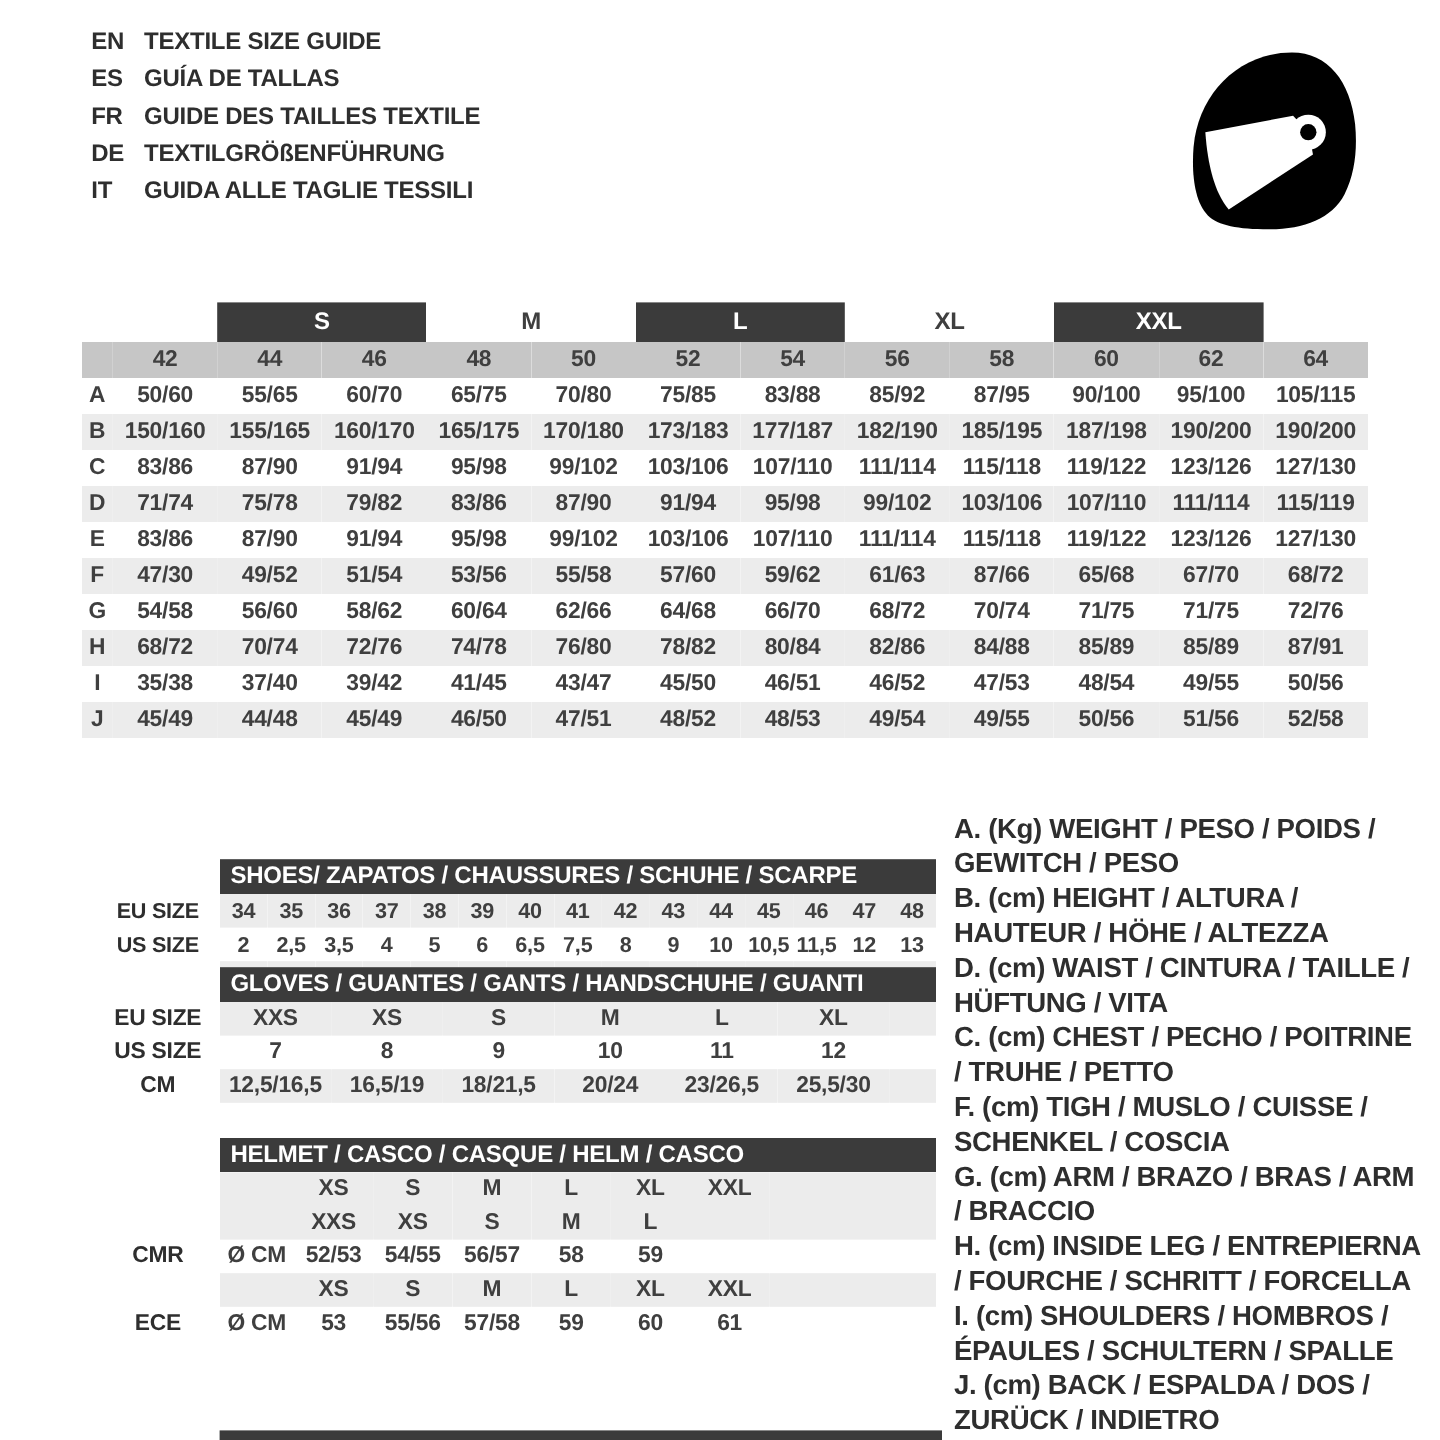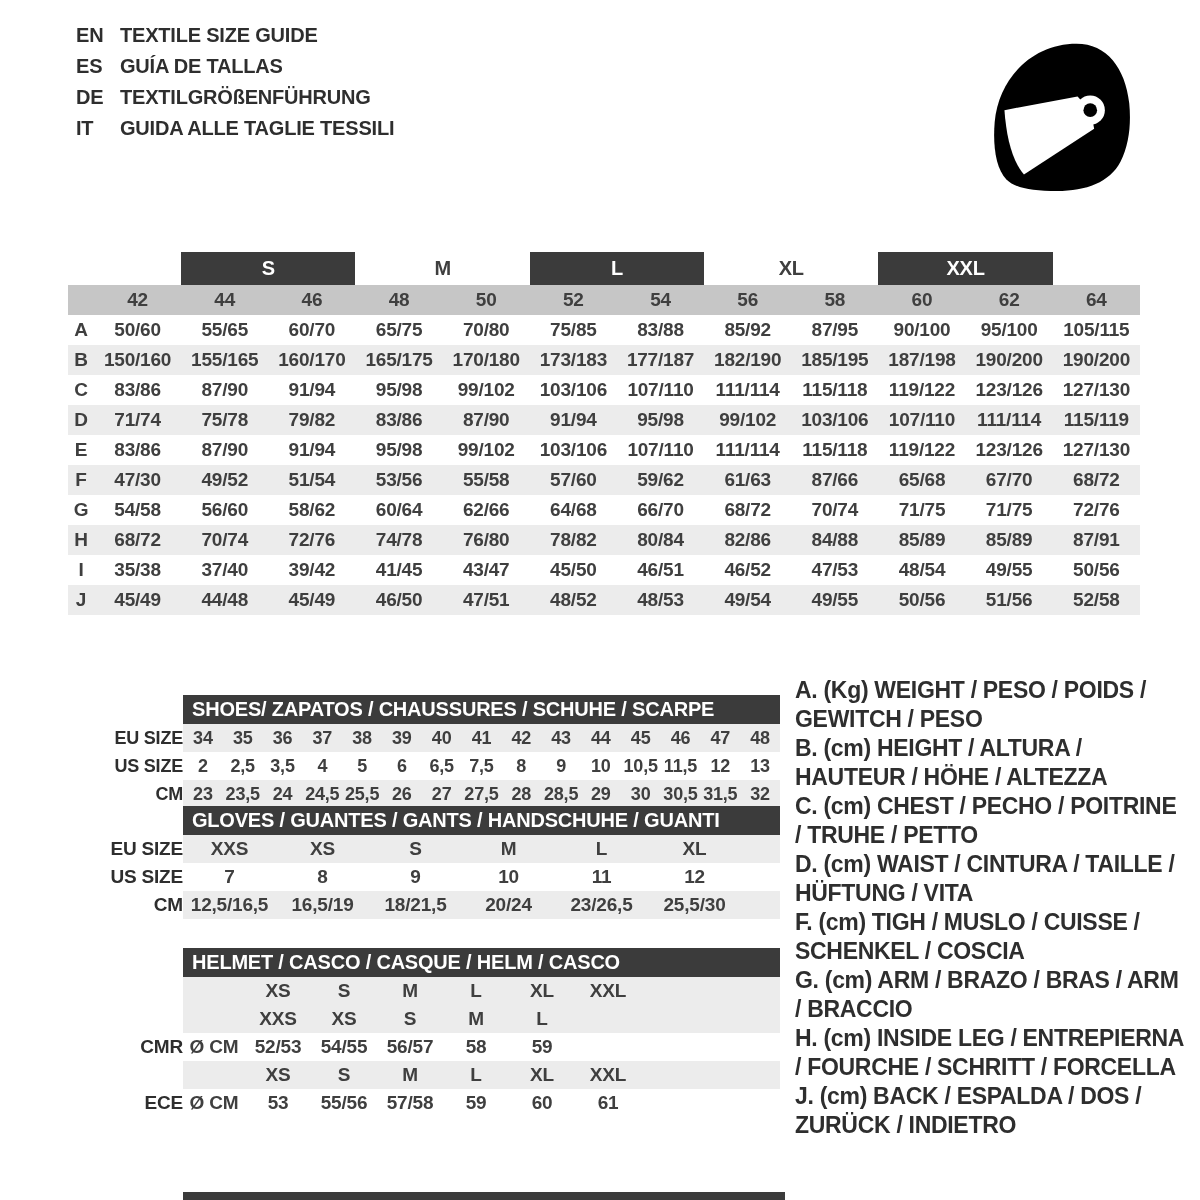--- a/index.html
+++ b/index.html
@@ -25,39 +25,43 @@
   .main-table tr.band-row td{height:30px;background:#c6c6c6;}
   .main-table tr.data-row td{height:30px;}
   .main-table tr.striped td{background:#ececec;}
   
   .section-table{position:absolute;left:68px;width:712px;font-size:19px;}
   .section-table tr.title-row td{height:29px;}
   .section-table td.dark-bar{background:#3b3b3b;color:#ffffff;font-size:20px;text-align:left;padding-left:9px;}
   .section-table td.spacer{background:#ffffff;}
   .section-table tr.row td{height:28px;}
   .section-table tr.striped td{background:#ececec;}
-  .section-table td.side-label{background:#ffffff !important;text-align:right;padding-left:12px;color:#2e2e2e;}
+  .section-table td.side-label{background:#ffffff !important;text-align:center;padding-left:12px;color:#2e2e2e;}
   .shoes-table tr.row td{font-size:18px;}
   
   .legend{position:absolute;left:795px;top:676px;width:392px;}
   .legend p{margin:0;font-size:23px;font-weight:700;line-height:29px;color:#2e2e2e;letter-spacing:-0.3px;}
   
   .bottom-bar{position:absolute;left:183px;top:1192px;width:602px;height:8px;background:#3b3b3b;}
 </style>
 </head>
 <body>
 
 <div class="lang-list">
   <div class="lang-row">
       <span class="lang-code">EN</span>
       <span>TEXTILE SIZE GUIDE</span>
     </div>
   <div class="lang-row">
       <span class="lang-code">ES</span>
       <span>GUÍA DE TALLAS</span>
+    </div>
+  <div class="lang-row">
+      <span class="lang-code">FR</span>
+      <span>GUIDE DES TAILLES TEXTILE</span>
     </div>
   <div class="lang-row">
       <span class="lang-code">DE</span>
       <span>TEXTILGRÖßENFÜHRUNG</span>
     </div>
   <div class="lang-row">
       <span class="lang-code">IT</span>
       <span>GUIDA ALLE TAGLIE TESSILI</span>
     </div>
 </div>
@@ -259,21 +263,21 @@
         <td>48/53</td>
         <td>49/54</td>
         <td>49/55</td>
         <td>50/56</td>
         <td>51/56</td>
         <td>52/58</td>
       </tr>
 </tbody>
   </table>
 
-<table class="section-table shoes-table" style="top:695px">
+<table class="section-table shoes-table" style="top:716px">
   <colgroup>
     <col style="width:115px">
     <col>
       <col>
       <col>
       <col>
       <col>
       <col>
       <col>
       <col>
@@ -467,21 +471,22 @@
         <td>60</td>
         <td>61</td>
         <td></td>
       </tr>
 </tbody>
   </table>
 
 <div class="legend">
   <p>A. (Kg) WEIGHT / PESO / POIDS / GEWITCH / PESO</p>
   <p>B. (cm) HEIGHT / ALTURA / HAUTEUR / HÖHE / ALTEZZA</p>
+  <p>D. (cm) WAIST / CINTURA / TAILLE / HÜFTUNG / VITA</p>
   <p>C. (cm) CHEST / PECHO / POITRINE / TRUHE / PETTO</p>
-  <p>D. (cm) WAIST / CINTURA / TAILLE / HÜFTUNG / VITA</p>
   <p>F. (cm) TIGH / MUSLO / CUISSE / SCHENKEL / COSCIA</p>
   <p>G. (cm) ARM / BRAZO / BRAS / ARM / BRACCIO</p>
   <p>H. (cm) INSIDE LEG / ENTREPIERNA / FOURCHE / SCHRITT / FORCELLA</p>
+  <p>I. (cm) SHOULDERS / HOMBROS / ÉPAULES / SCHULTERN / SPALLE</p>
   <p>J. (cm) BACK / ESPALDA / DOS / ZURÜCK / INDIETRO</p>
 </div>
 
 <div class="bottom-bar"></div>
 
 </body></html>

